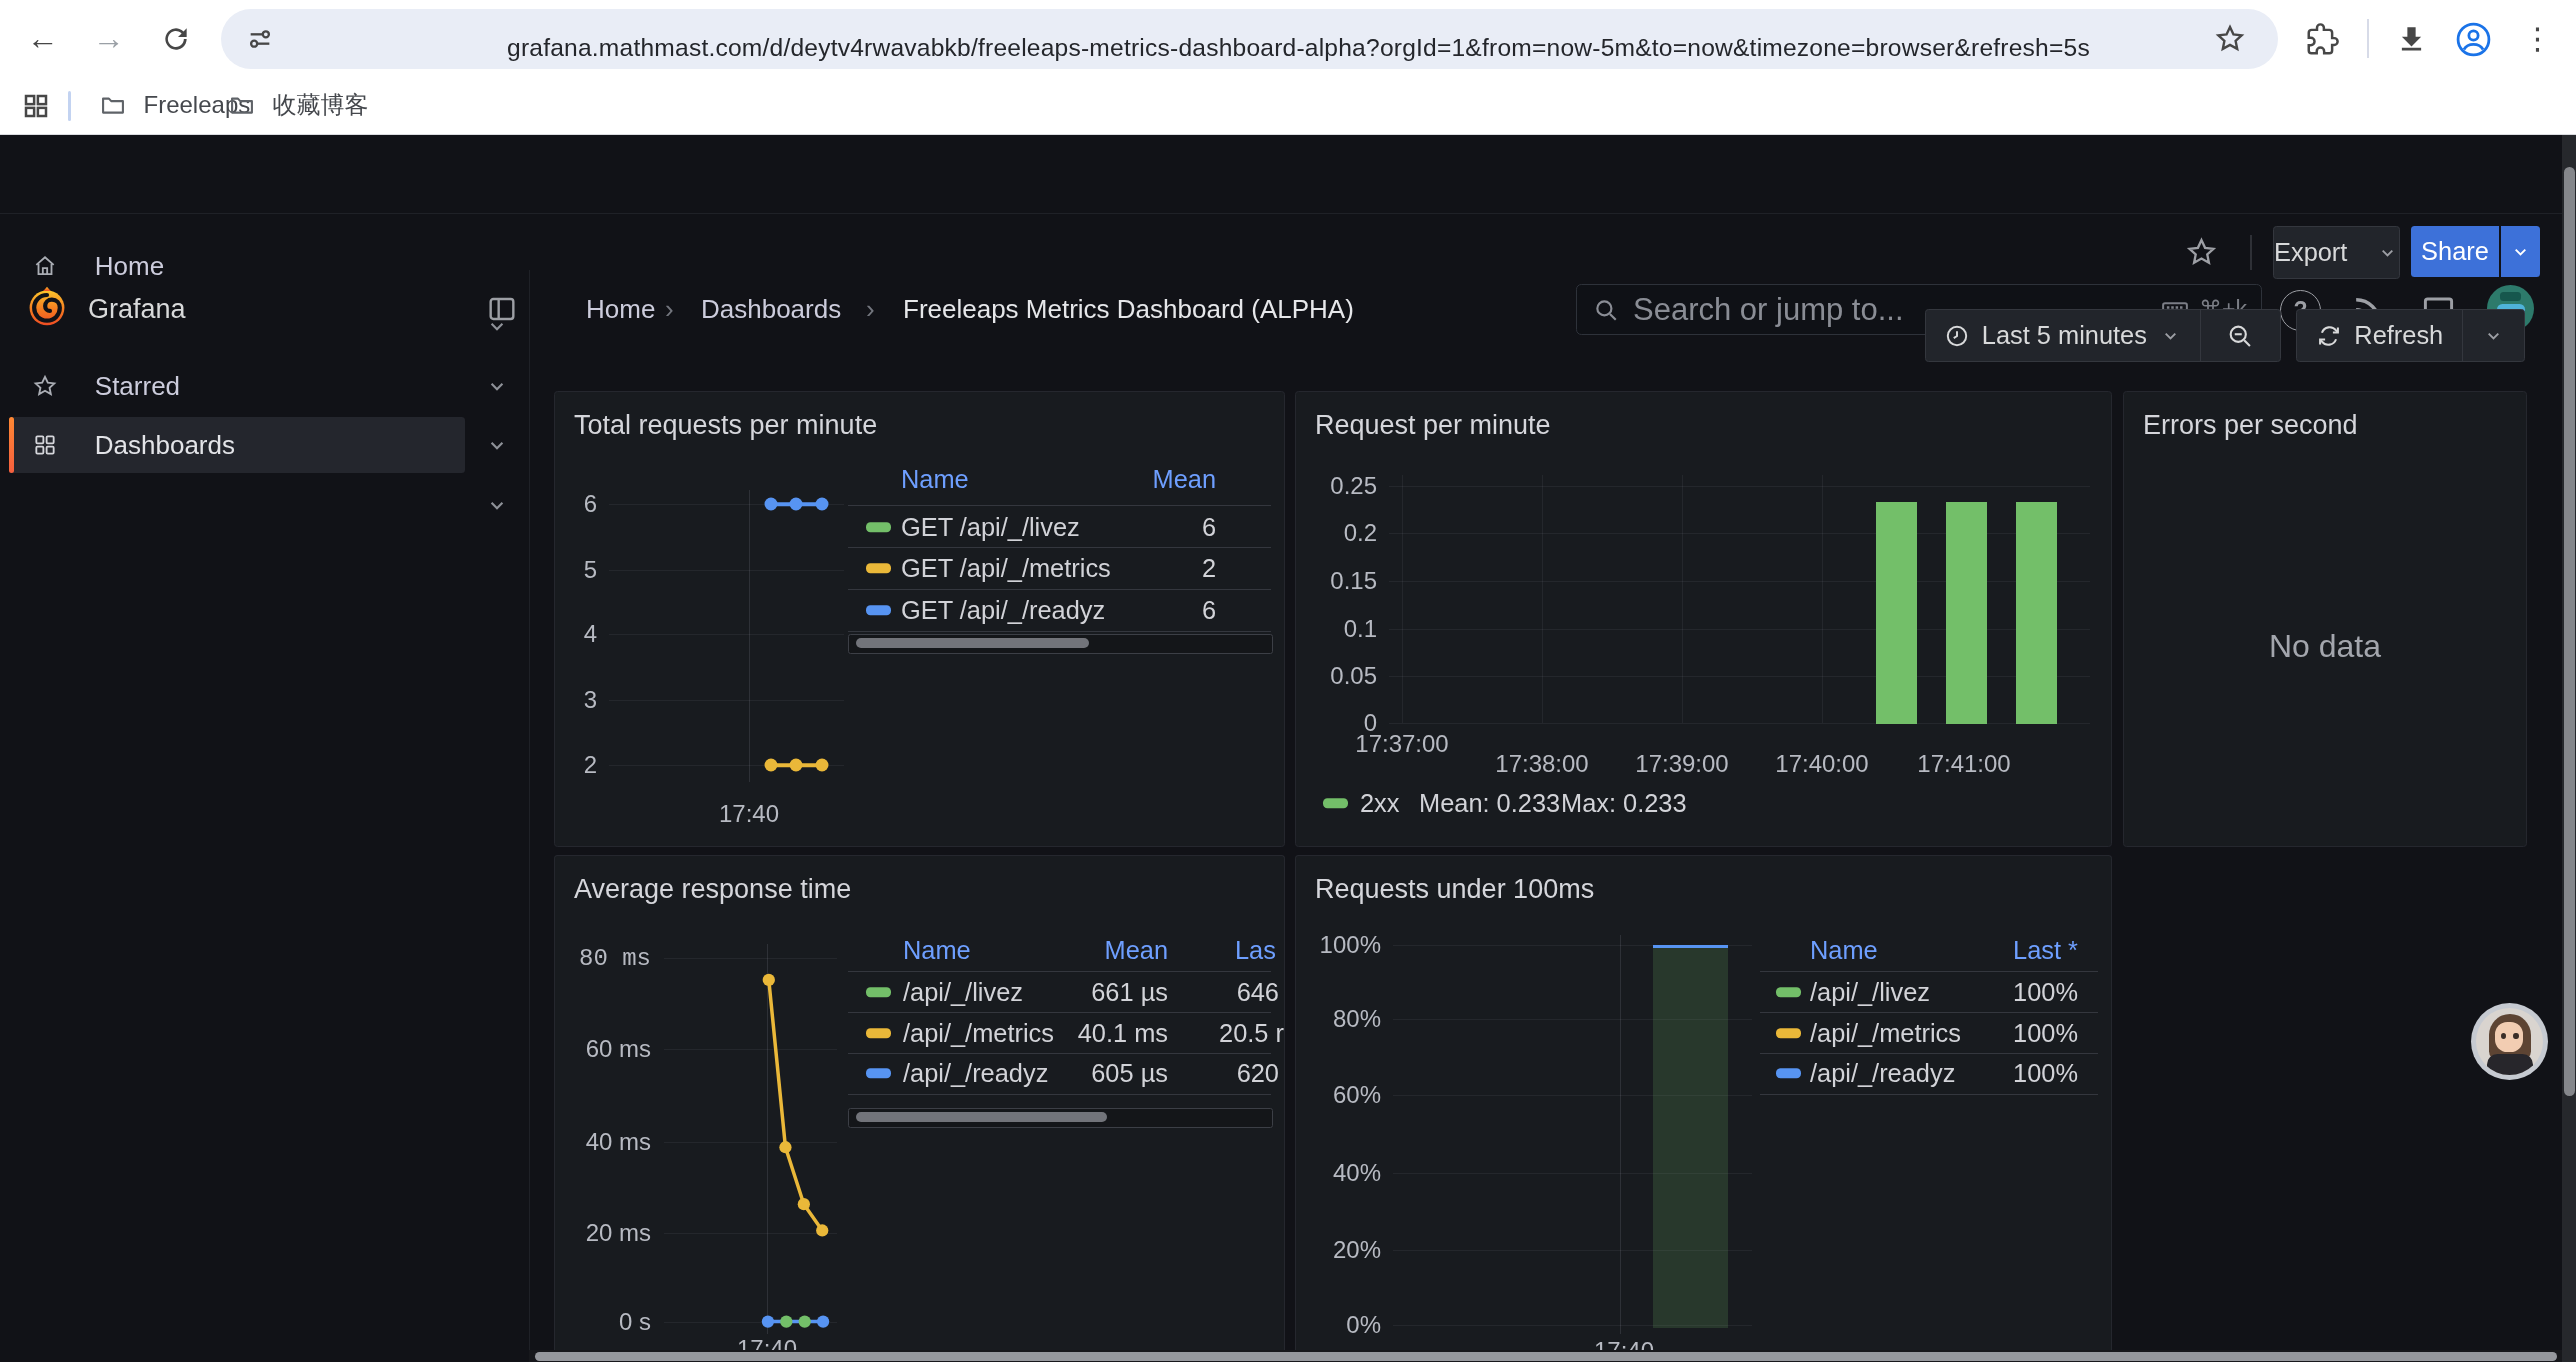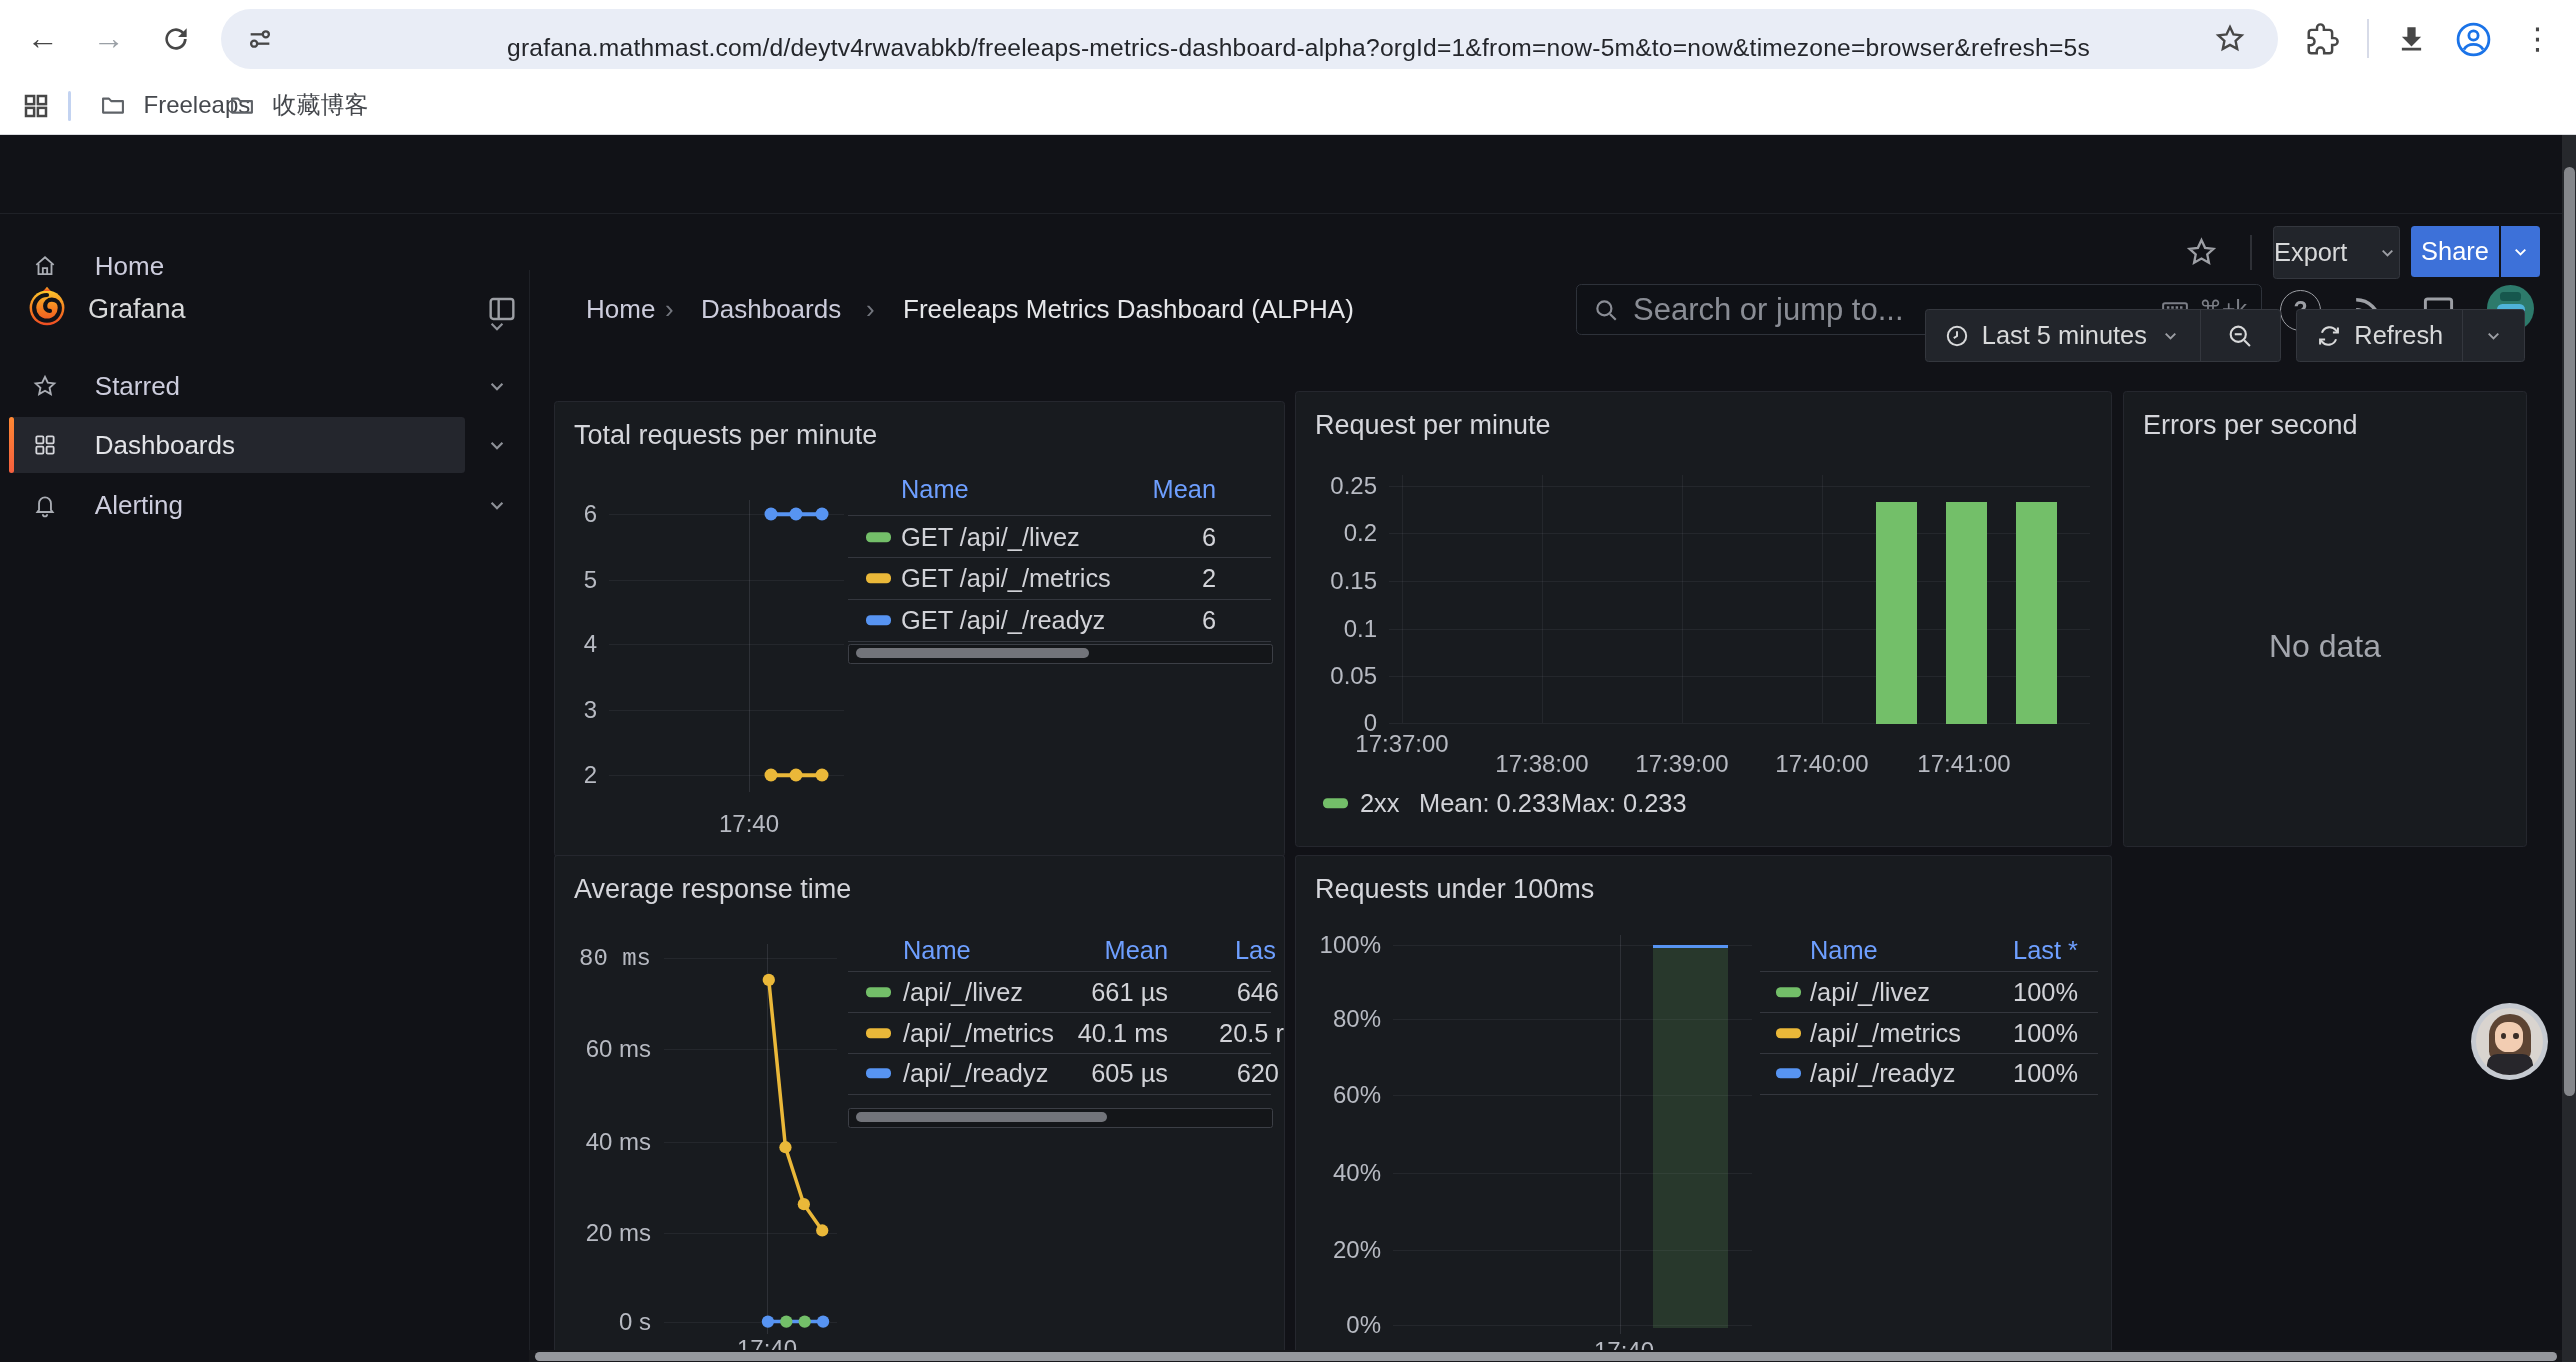--- a/index.html
+++ b/index.html
@@ -226,29 +226,20 @@
             <rect x="4" y="13.5" width="6.5" height="6.5" rx="1"></rect>
             <rect x="13.5" y="13.5" width="6.5" height="6.5" rx="1"></rect>
           </g>
         </svg>
       <span class="txt" style="color:#e3e4e8;">Dashboards</span>
     </div>
     <div class="accentbar" style="top:204px;height:56px;"></div>
     <svg class="abs chev" style="left:484px;top:219px;" width="26" height="26" viewBox="0 0 24 24">
         <path d="m7 10 5 5 5-5" fill="none" stroke="currentColor" stroke-width="2"></path>
       </svg>
-    <div class="sidebar-item" style="top:264px;">
-      <svg class="ic" viewBox="0 0 24 24">
-          <g fill="none" stroke="currentColor" stroke-width="1.7">
-            <path d="M6.5 16.5v-6a5.5 5.5 0 1 1 11 0v6l1.5 2h-14z"></path>
-            <path d="M10 20.5a2 2 0 0 0 4 0"></path>
-          </g>
-        </svg>
-      <span class="txt">Alerting</span>
-    </div>
     <svg class="abs chev" style="left:484px;top:279px;" width="26" height="26" viewBox="0 0 24 24">
         <path d="m7 10 5 5 5-5" fill="none" stroke="currentColor" stroke-width="2"></path>
       </svg>
   </div>
 
   <svg class="abs" style="left:2185px;top:236px;color:#9d9fa5;" width="33" height="33" viewBox="0 0 24 24">
     <path d="m12 3 2.6 5.6 6.1.7-4.5 4.1 1.2 6-5.4-3-5.4 3 1.2-6L3.3 9.3l6.1-.7z" fill="none" stroke="currentColor" stroke-width="1.7"></path>
   </svg>
   <div class="abs" style="left:2250px;top:235px;width:1.8px;height:35px;background:#2e3036;"></div>
   <div class="gbtn" style="left:2273px;top:226px;width:125px;height:51px;justify-content:space-between;gap:10.5px;">
@@ -303,21 +294,21 @@
       <span>Refresh</span>
     </div>
     <div style="width:0.9px;height:100%;background:#34373e;"></div>
     <div style="flex:1;display:flex;align-items:center;justify-content:center;height:100%;">
       <svg width="23" height="23" viewBox="0 0 24 24">
           <path d="m7 10 5 5 5-5" fill="none" stroke="#9d9fa5" stroke-width="2"></path>
         </svg>
     </div>
   </div>
 
-  <div class="panel" style="left:554px;top:401px;width:729px;height:454px;">
+  <div class="panel" style="left:554px;top:391px;width:729px;height:454px;">
     <div class="ptitle">Total requests per minute</div>
     <span class="lblr axis" style="left:42px;top:112px;">6</span>
     <span class="lblr axis" style="left:42px;top:178px;">5</span>
     <span class="lblr axis" style="left:42px;top:242px;">4</span>
     <span class="lblr axis" style="left:42px;top:308px;">3</span>
     <span class="lblr axis" style="left:42px;top:373px;">2</span>
     <div class="hline" style="left:54px;top:112px;width:235px;"></div>
     <div class="hline" style="left:54px;top:178px;width:235px;"></div>
     <div class="hline" style="left:54px;top:242px;width:235px;"></div>
     <div class="hline" style="left:54px;top:308px;width:235px;"></div>

